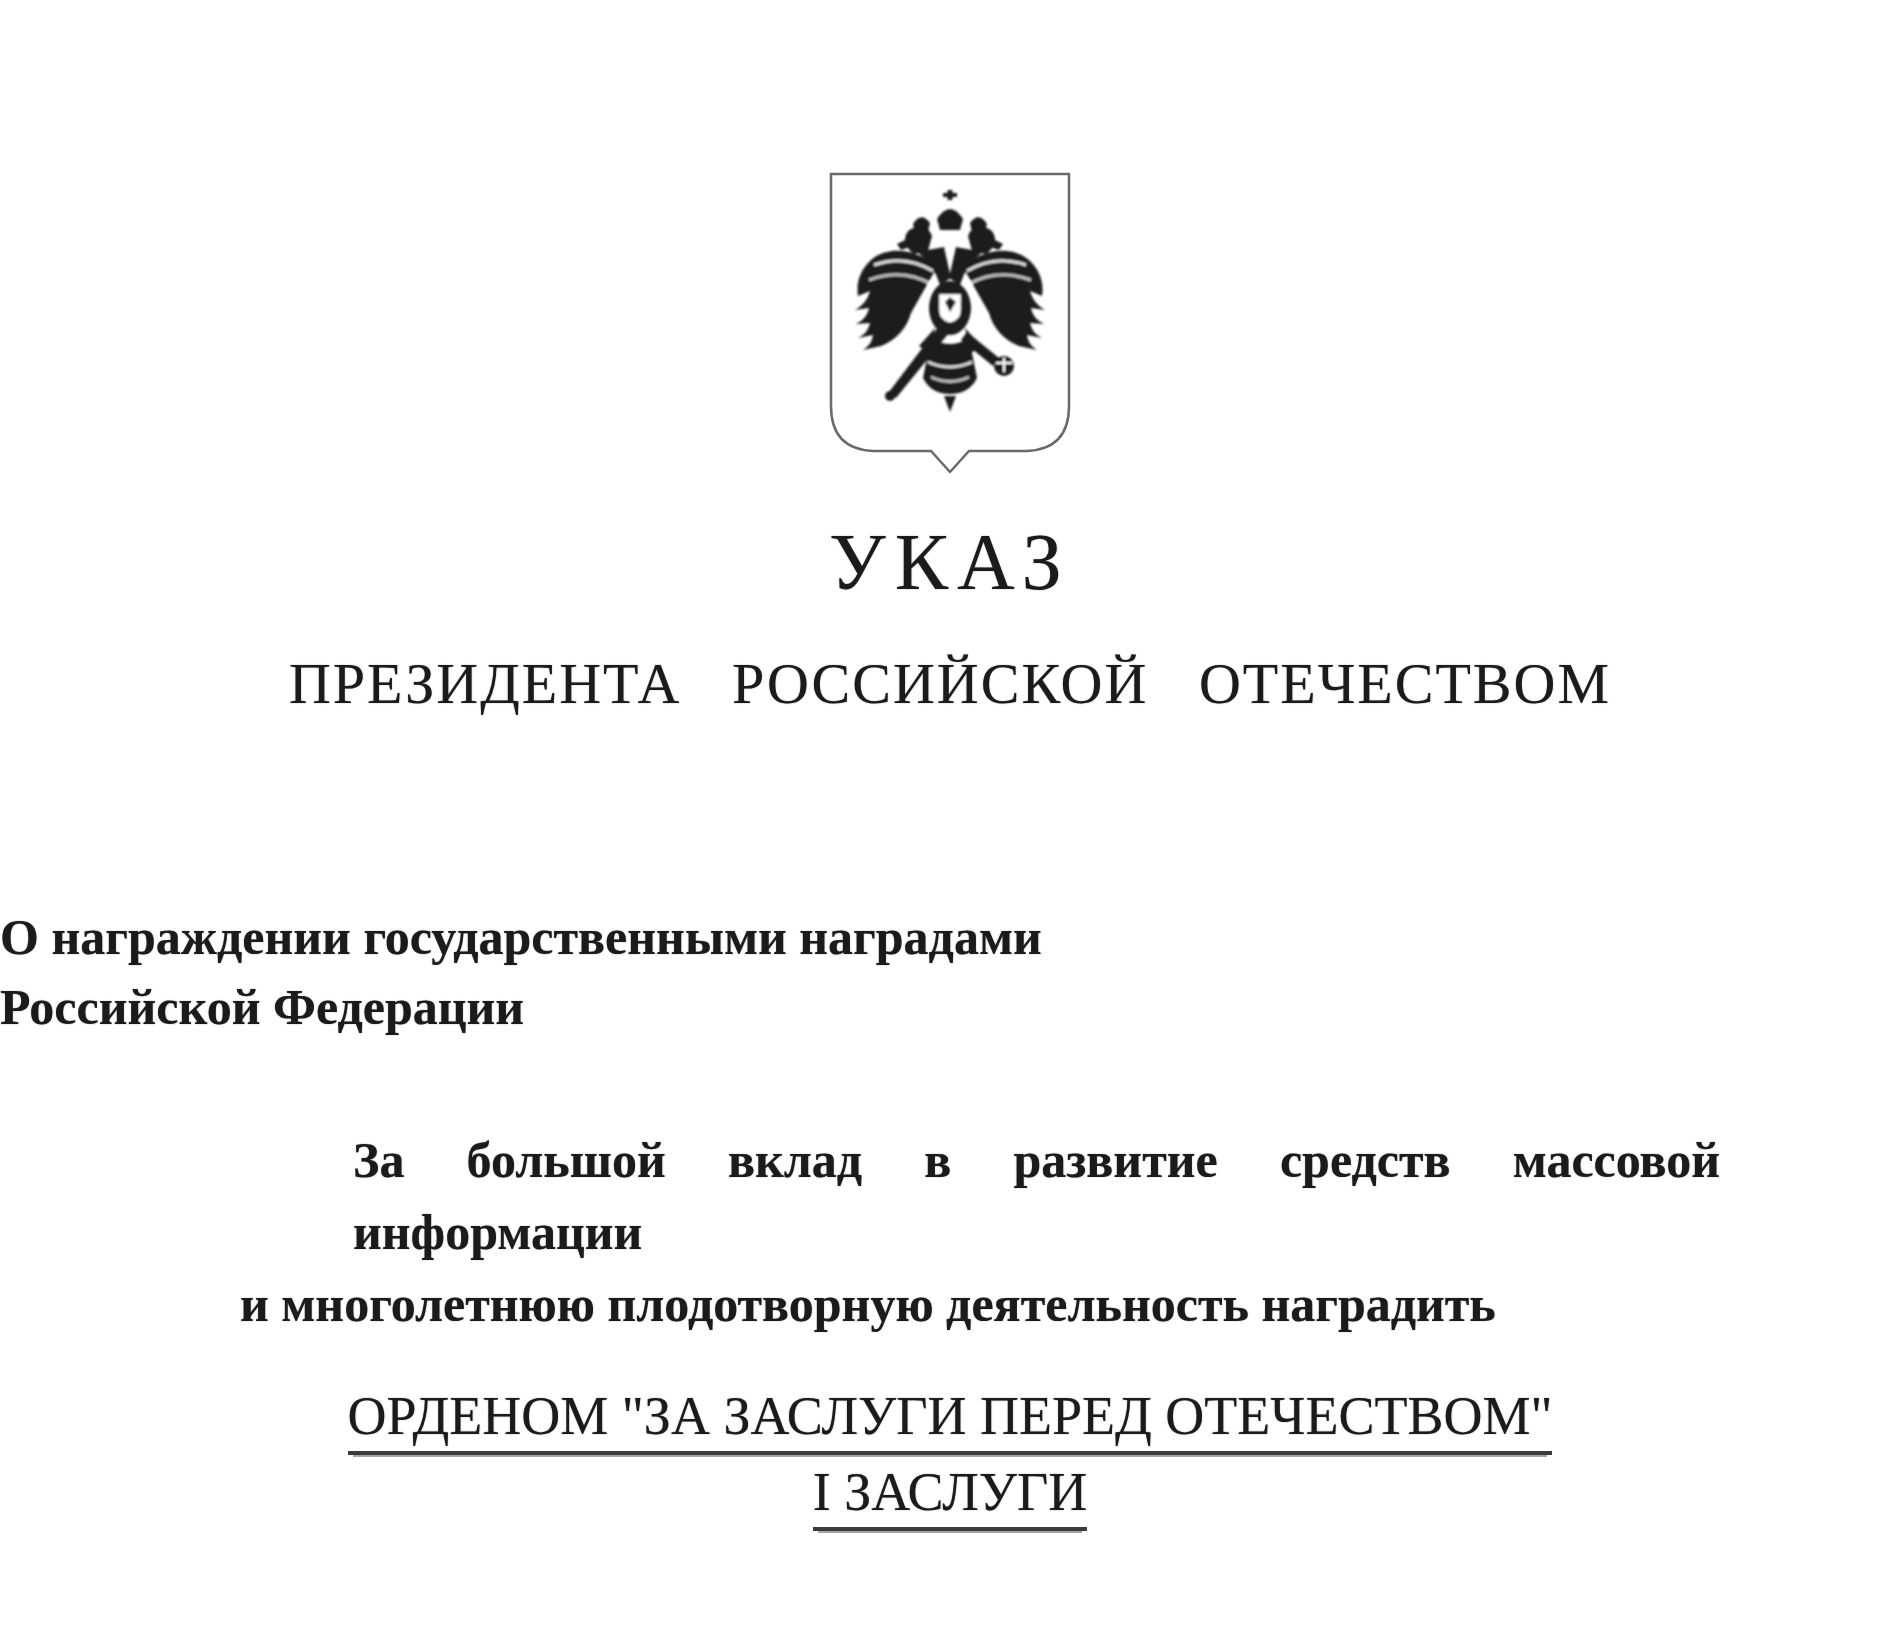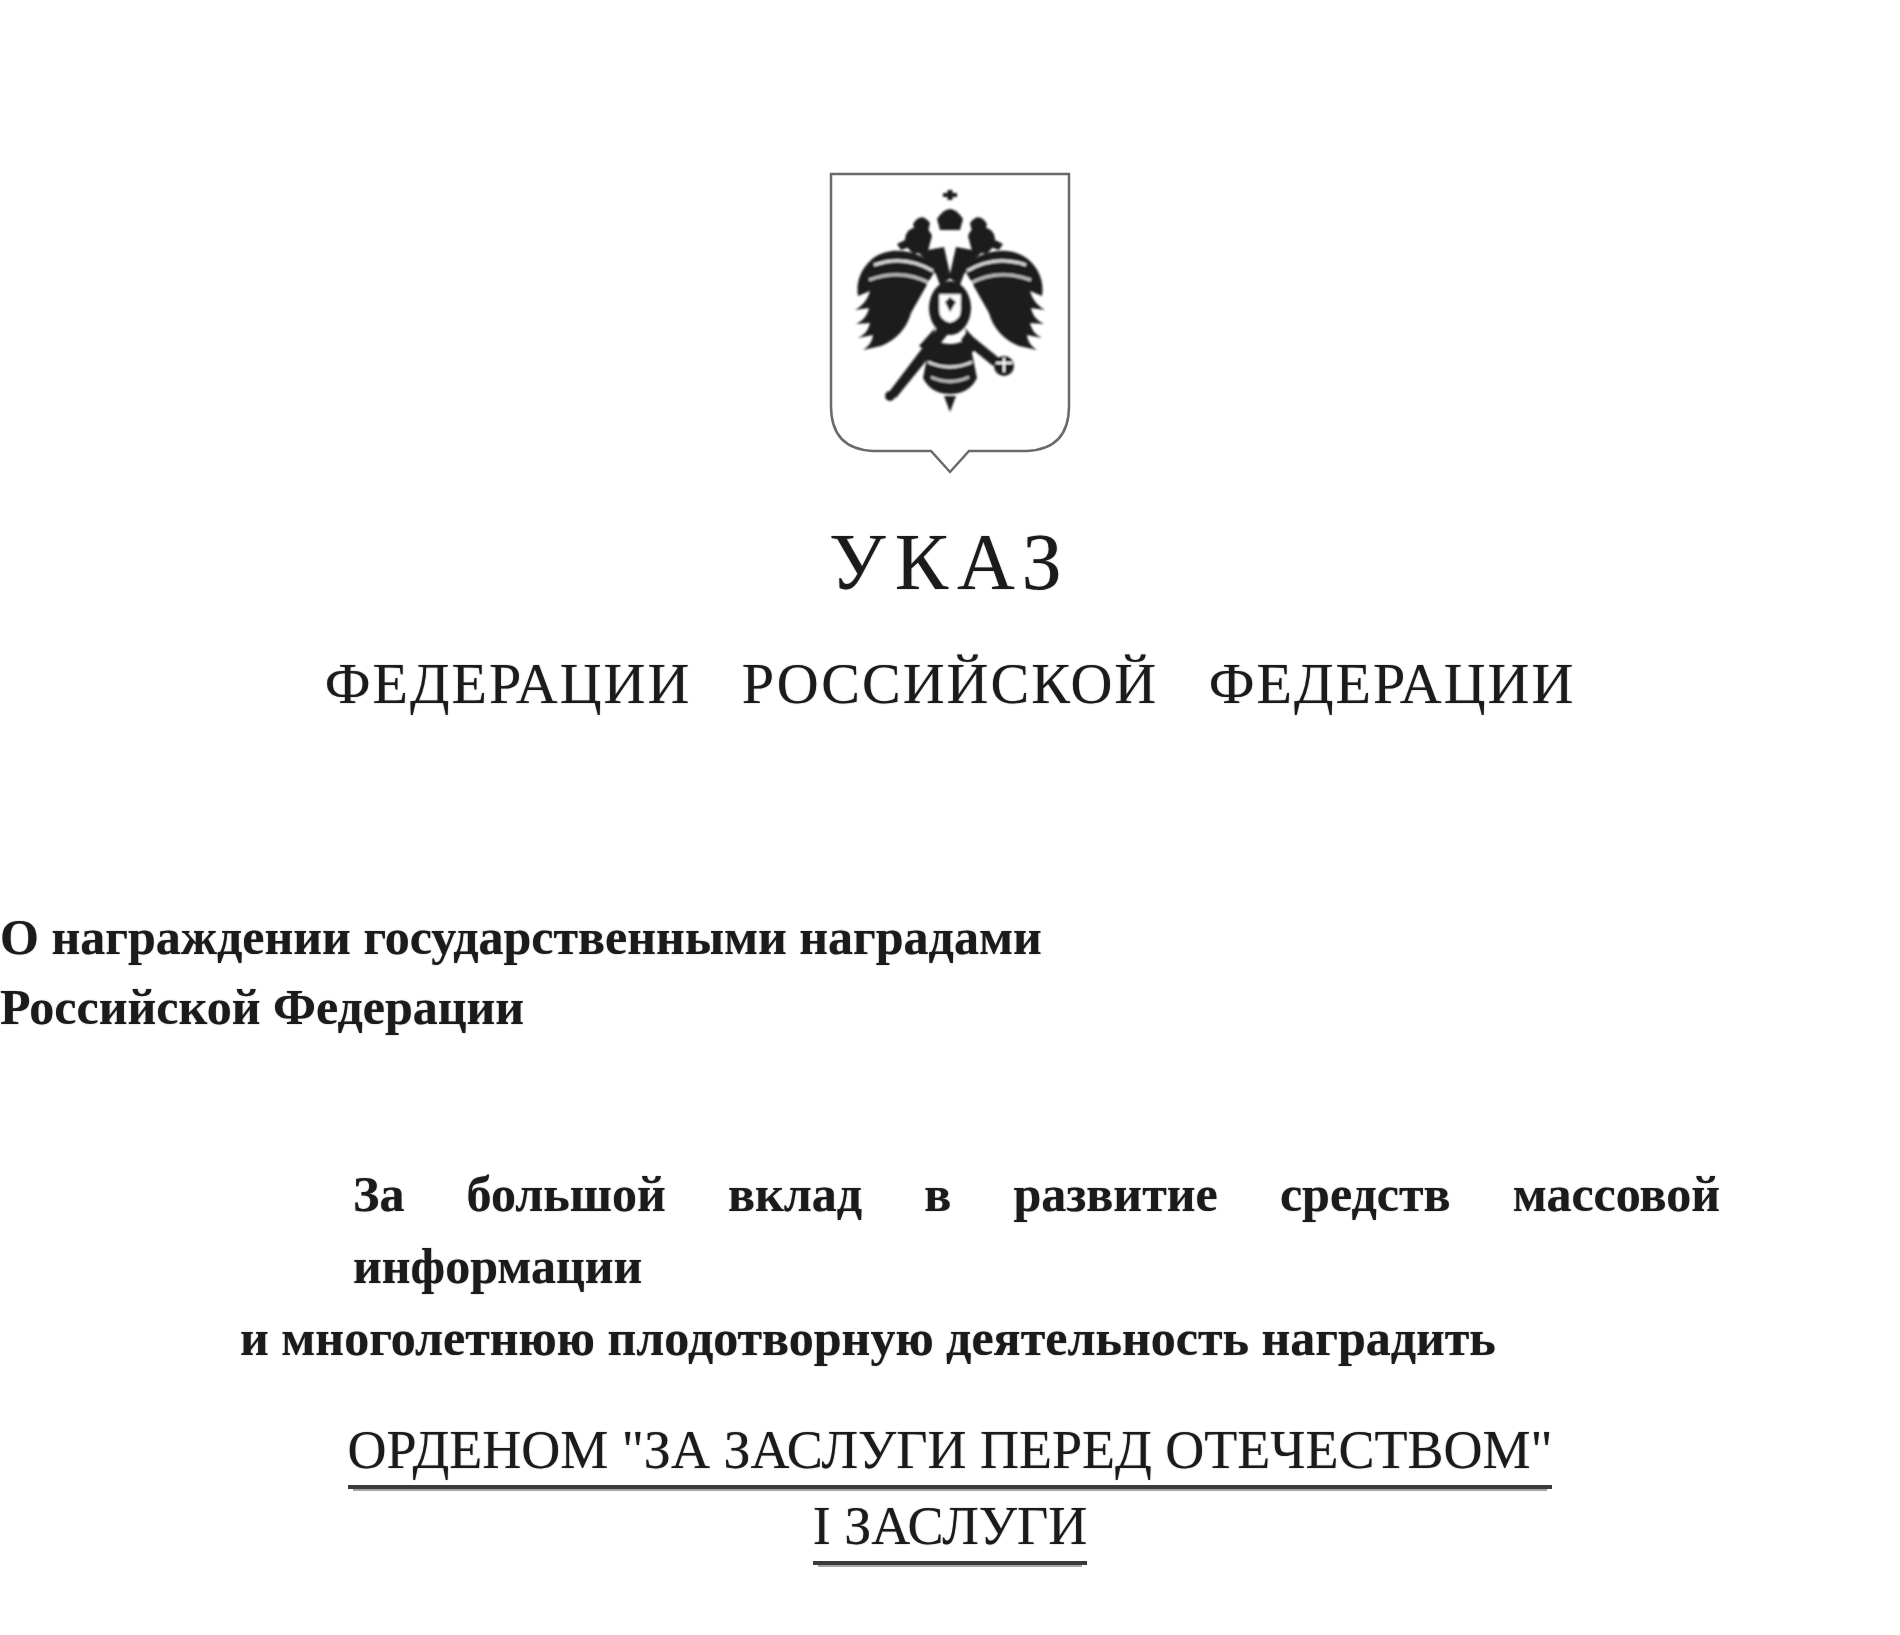--- a/index.html
+++ b/index.html
@@ -39,21 +39,21 @@
     line-height: 1.1;
   }
   .subject {
     margin: 186px 0 0 0;
     font-size: 50px;
     font-weight: bold;
     text-align: left;
     line-height: 70px;
   }
   .motivation {
-    margin: 116px 180px 0 240px;
+    margin: 82px 180px 0 240px;
     font-size: 50px;
     font-weight: bold;
     line-height: 72px;
   }
   .award {
     margin: 38px 0 0 0;
     font-size: 54px;
     font-weight: normal;
     text-align: center;
     line-height: 76px;
@@ -140,21 +140,21 @@
         <path d="M104,168 q19,12 38,0 l8,40 q-8,16 -27,16 q-19,0 -27,-16 z" fill="#1e1e1e"></path>
         <path d="M101,192 q22,10 44,0" stroke="#ffffff" stroke-width="3" fill="none" opacity="0.85"></path>
         <path d="M104,207 q19,9 38,0" stroke="#ffffff" stroke-width="3" fill="none" opacity="0.7"></path>
         <path d="M117,226 l6,16 6,-16 z" fill="#1e1e1e"></path>
       </g>
     </svg>
   </div>
 
   <h1 class="title">УКАЗ</h1>
 
-  <h2 class="issuer">ФЕДЕРАЦИИ РОССИЙСКОЙ ФЕДЕРАЦИИ</h2>
+  <h2 class="issuer">ПРЕЗИДЕНТА РОССИЙСКОЙ ОТЕЧЕСТВОМ</h2>
 
   <p class="subject">
     <span class="ln">О награждении государственными наградами</span>
     <span class="ln">Российской Федерации</span>
   </p>
 
   <p class="motivation">
     <span class="ln justify-full indent">За большой вклад в развитие средств массовой информации</span>
     <span class="ln">и многолетнюю плодотворную деятельность наградить</span>
   </p>

